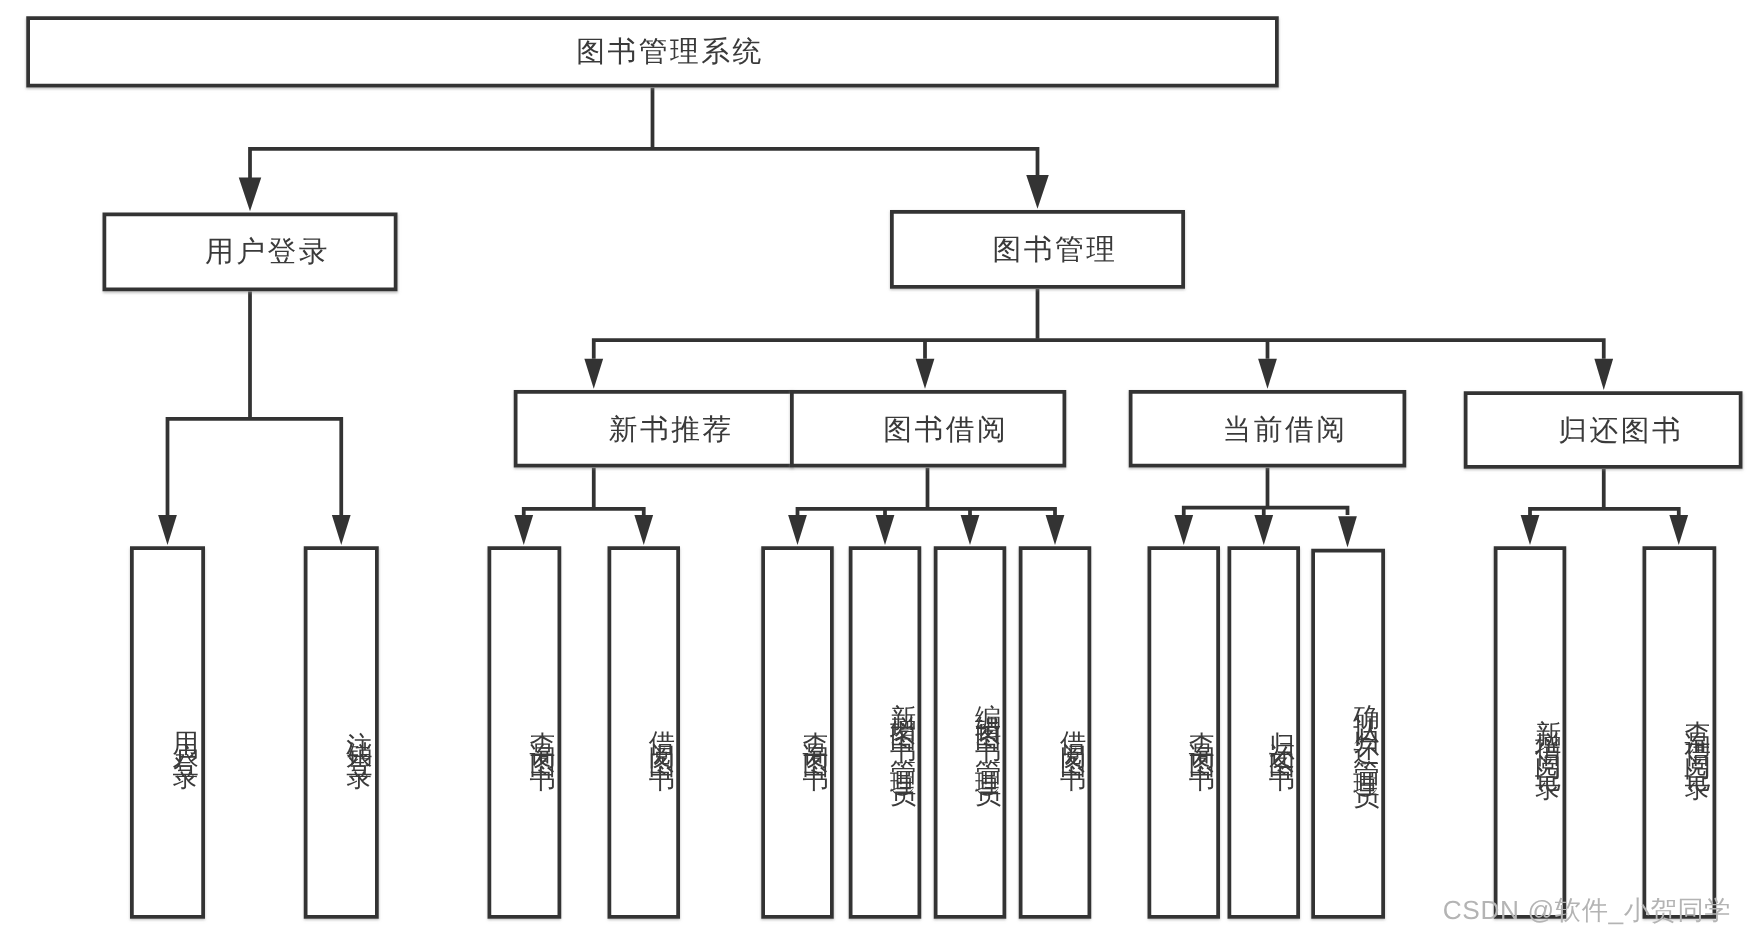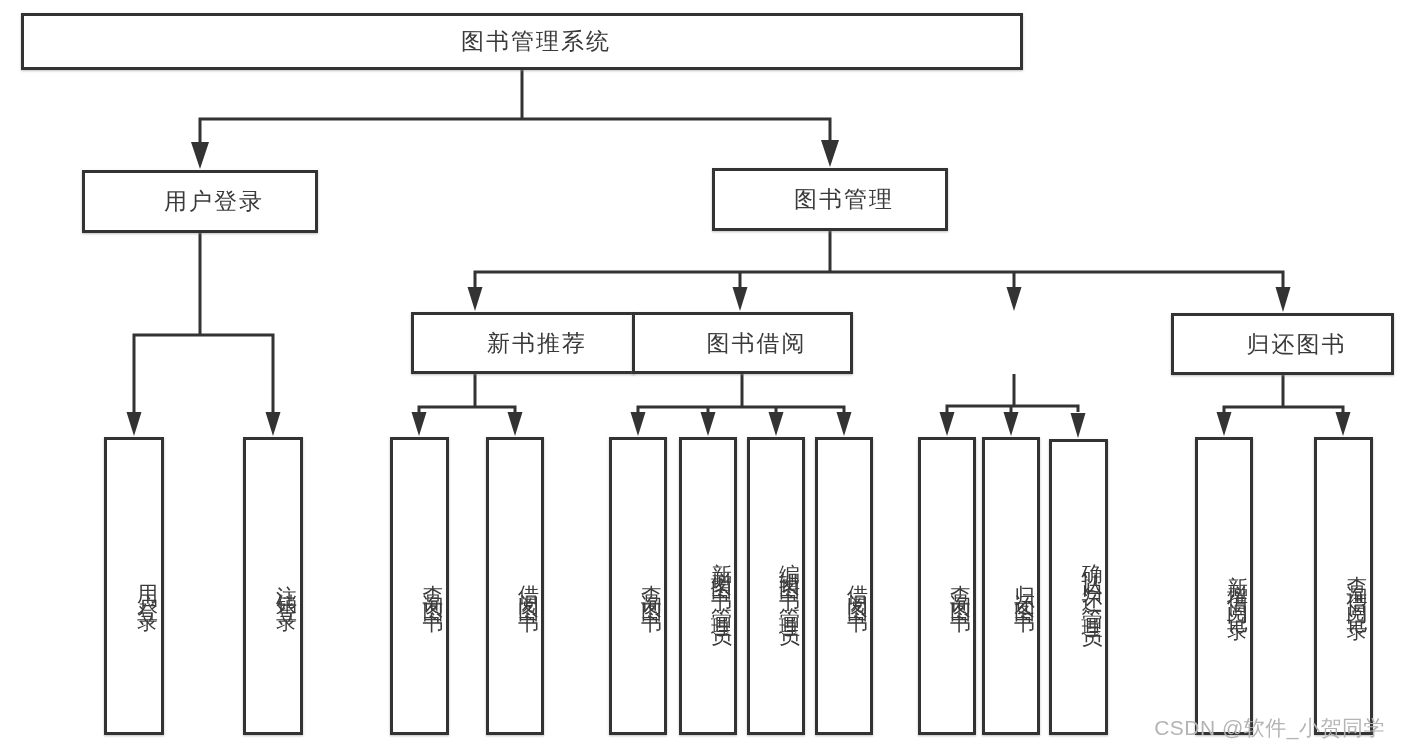--- a/index.html
+++ b/index.html
@@ -125,20 +125,23 @@
   <div class="node h" style="left:712px; top:168px; width:236px; height:63px;">
     <span>图书管理</span>
   </div>
 
   <div class="node h" style="left:363px; top:312px; width:224px; height:62px;margin-left:48px;">
     <span>新书推荐</span>
   </div>
   <div class="node h" style="left:632px; top:312px; width:221px; height:62px;">
     <span>图书借阅</span>
   </div>
+  <div class="node h" style="left:903px; top:312px; width:222px; height:62px;">
+    <span>当前借阅</span>
+  </div>
   <div class="node h" style="left:1171px; top:313px; width:223px; height:62px;">
     <span>归还图书</span>
   </div>
 
   <div class="node leaf" style="left:104px; top:437px; width:60px; height:298px;">
     <span>用户登录</span>
   </div>
   <div class="node leaf" style="left:243px; top:437px; width:60px; height:298px;">
     <span>注销登录</span>
   </div>

